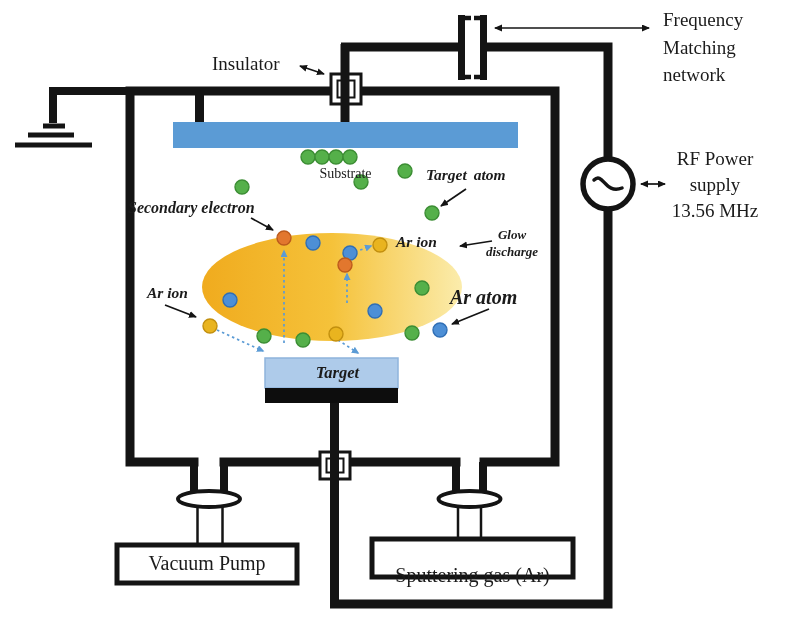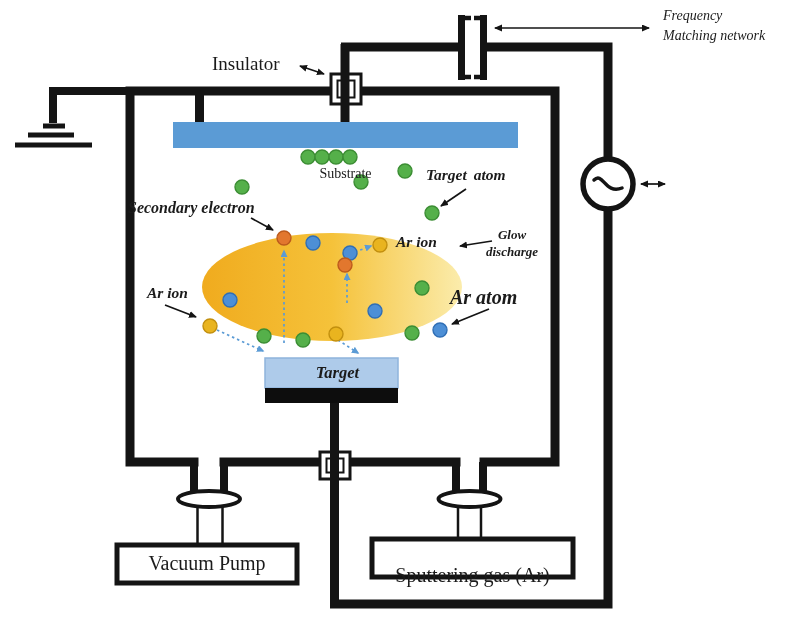--- a/index.html
+++ b/index.html
@@ -139,22 +139,26 @@
       <path d="M251 218 L273 230" marker-end="url(#ab)"></path>
       <path d="M466 189 L441 206" marker-end="url(#ab)"></path>
       <path d="M492 241 L460 246" marker-end="url(#ab)"></path>
       <path d="M165 305 L196 317" marker-end="url(#ab)"></path>
       <path d="M489 309 L452 324" marker-end="url(#ab)"></path>
     </g>
   </svg>
 
   <div class="lbl plain" style="left:212px;top:53px;font-size:19px;">Insulator</div>
 
-  <div class="lbl plain" style="left:663px;top:6px;width:112px;font-size:14px;line-height:1.45;font-style:italic;">Frequency Matching network</div>
+  <div class="lbl plain" style="left:663px;top:6px;width:112px;font-size:19px;line-height:1.45;">Frequency Matching network</div>
 
+  <div class="lbl plain ctr" style="left:653px;top:146px;width:124px;font-size:19px;line-height:1.38;">
+    <span>RF Power supply</span>
+    <span style="display:block;">13.56 MHz</span>
+  </div>
 
   <div class="lbl plain ctr" style="left:173px;top:126px;width:345px;font-size:14px;margin-top:40px;">Substrate</div>
 
   <div class="lbl bold" style="left:128px;top:199px;font-size:16px;">Secondary electron</div>
 
   <div class="lbl bold" style="left:426px;top:166px;font-size:15.5px;word-spacing:3px;">Target atom</div>
 
   <div class="lbl bold" style="left:396px;top:233px;font-size:15.5px;">Ar ion</div>
 
   <div class="lbl bold ctr" style="left:472px;top:227px;width:80px;font-size:13px;line-height:1.28;">Glow discharge</div>

